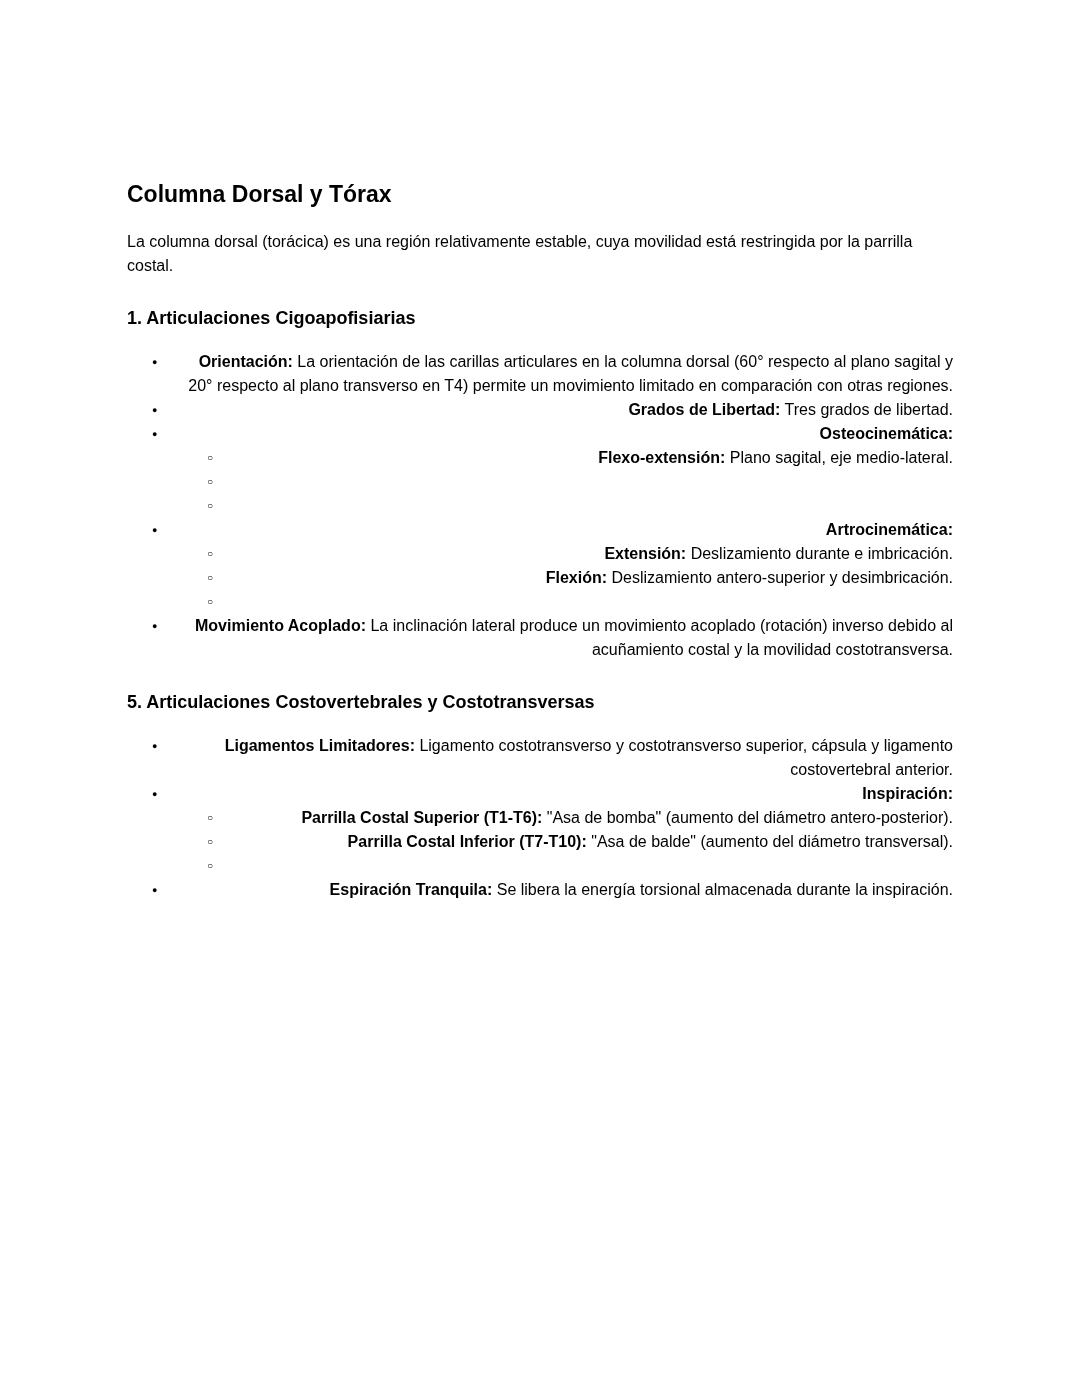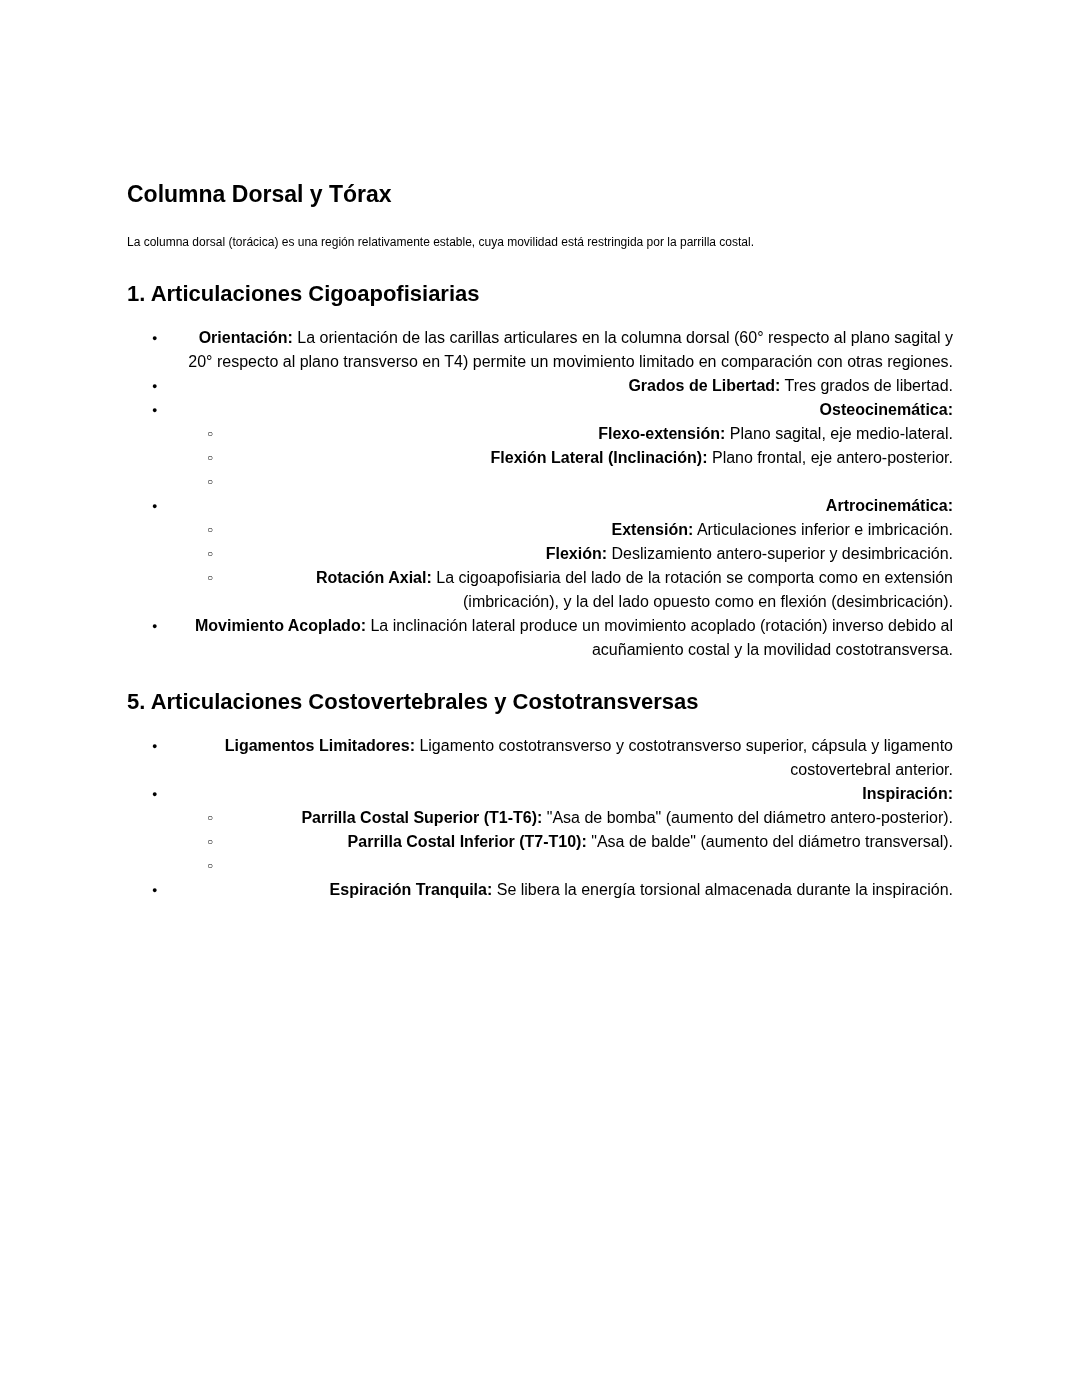--- a/index.html
+++ b/index.html
@@ -16,25 +16,25 @@
     padding: 180px 127px 0 127px;
     overflow: hidden;
   }
   .title {
     font-size: 23px;
     font-weight: 700;
     line-height: 28px;
     margin-bottom: 22px;
   }
   .intro {
-    font-size: 12px;
+    font-size: 16px;
     line-height: 24px;
   }
   .sec {
-    font-size: 22px;
+    font-size: 18px;
     font-weight: 700;
     line-height: 24px;
     margin-top: 28px;
     margin-bottom: 20px;
   }
   .list { font-size: 16px; line-height: 24px; }
   .li {
     display: flex;
     align-items: flex-start;
   }
@@ -76,41 +76,39 @@
     <div class="li l1">
       <span class="bul d">●</span>
       <div class="lt"><span class="b">Osteocinemática:</span><span></span></div>
     </div>
     <div class="li l2">
       <span class="bul o">○</span>
       <div class="lt"><span class="b">Flexo-extensión:</span><span> Plano sagital, eje medio-lateral.</span></div>
     </div>
     <div class="li l2">
       <span class="bul o">○</span>
-      <div class="lt"><span class="b">Flexión Lateral (Inclinación):</span><span> Plano frontal, eje antero-posterior.</span></div>
     </div>
     <div class="li l2">
       <span class="bul o">○</span>
     </div>
 
     <div class="li l1">
       <span class="bul d">●</span>
       <div class="lt"><span class="b">Artrocinemática:</span><span></span></div>
     </div>
     <div class="li l2">
       <span class="bul o">○</span>
-      <div class="lt"><span class="b">Extensión:</span><span> Articulaciones inferior e imbricación.</span></div>
+      <div class="lt"><span class="b">Extensión:</span><span> Deslizamiento durante e imbricación.</span></div>
     </div>
     <div class="li l2">
       <span class="bul o">○</span>
       <div class="lt"><span class="b">Flexión:</span><span> Deslizamiento antero-superior y desimbricación.</span></div>
     </div>
     <div class="li l2">
       <span class="bul o">○</span>
-      <div class="lt"><span class="b">Rotación Axial:</span><span> La cigoapofisiaria del lado de la rotación se comporta como en extensión (imbricación), y la del lado opuesto como en flexión (desimbricación).</span></div>
     </div>
 
     <div class="li l1">
       <span class="bul d">●</span>
       <div class="lt"><span class="b">Movimiento Acoplado:</span><span> La inclinación lateral produce un movimiento acoplado (rotación) inverso debido al acuñamiento costal y la movilidad costotransversa.</span></div>
     </div>
   </div>
 
   <h2 class="sec">5. Articulaciones Costovertebrales y Costotransversas</h2>
   <div class="list">

